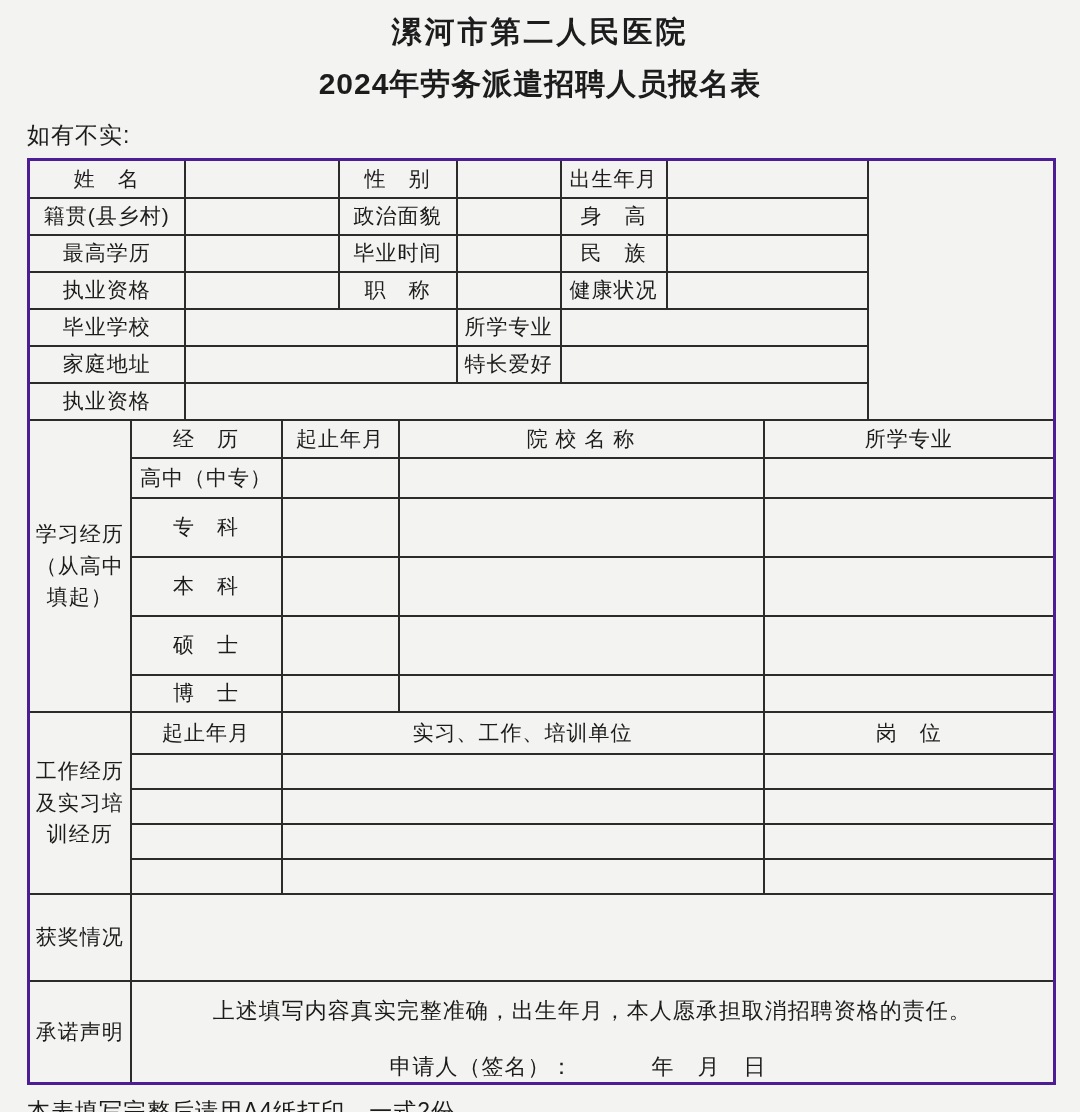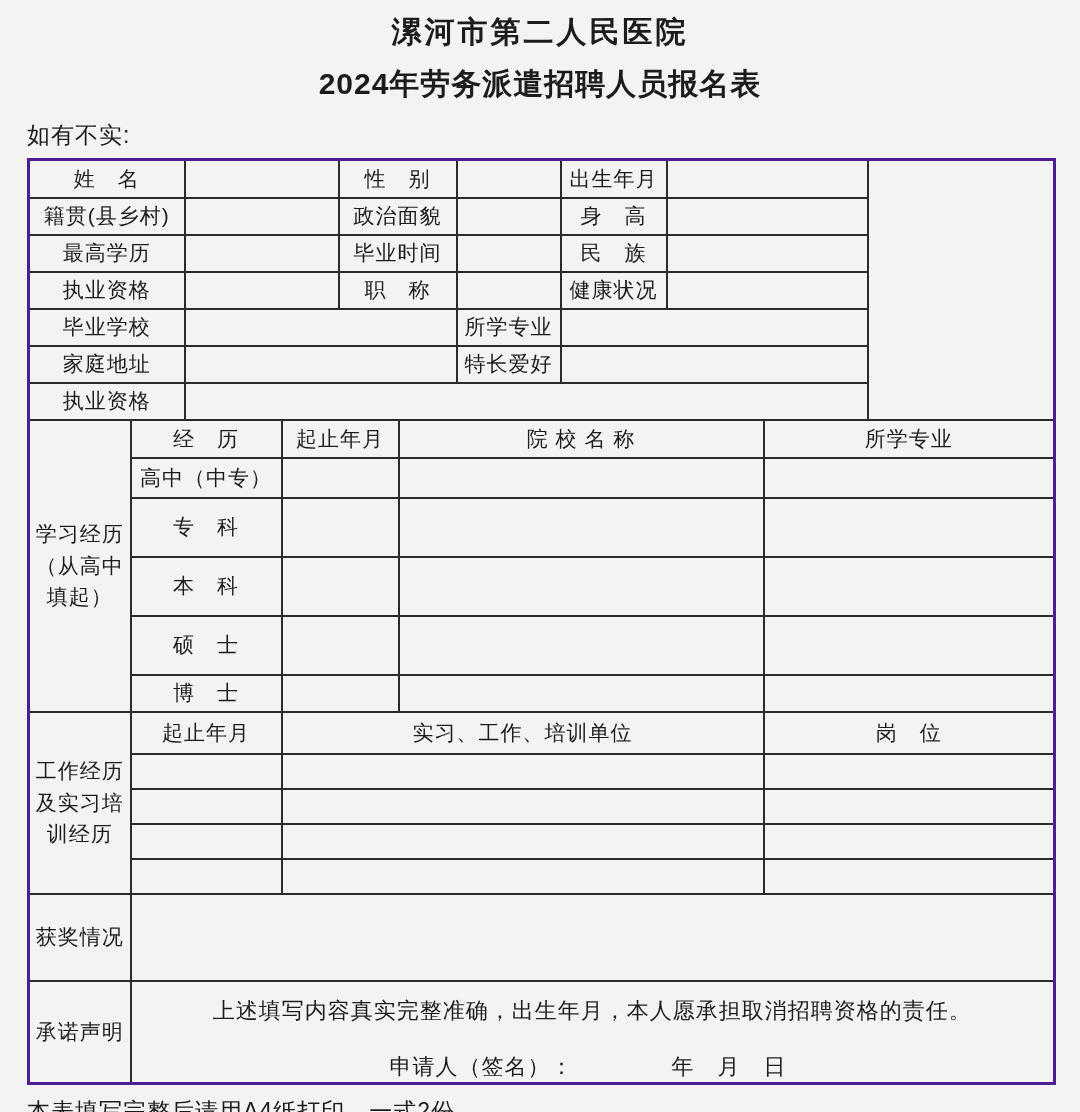--- a/index.html
+++ b/index.html
@@ -36,21 +36,21 @@
   td.grp{white-space:pre-line;line-height:1.5;}
   td.val{background:transparent;}
   .h38{height:38px}.h37{height:37px}.h51{height:40px}.h52{height:59px}
   .h42{height:42px}.h35{height:35px}.h87{height:87px}.h100{height:100px}
 
   td.pledge-cell{vertical-align:top;}
   .pledge-statement{font-size:22px;margin-top:14px;text-align:center;letter-spacing:1px;}
   .pledge-sign-row{
     display:flex;align-items:center;
     margin-top:26px;padding-left:258px;
-    font-size:22px;letter-spacing:1px;text-align:left;gap:98px;
+    font-size:22px;letter-spacing:1px;text-align:left;gap:78px;
   }
   .footer-note{font-size:23px;margin:11px 0 0 27px;letter-spacing:1px;}
 </style>
 </head>
 <body>
 
 <div class="page">
 
   <div class="titles">
     <div class="title-1">漯河市第二人民医院</div>

